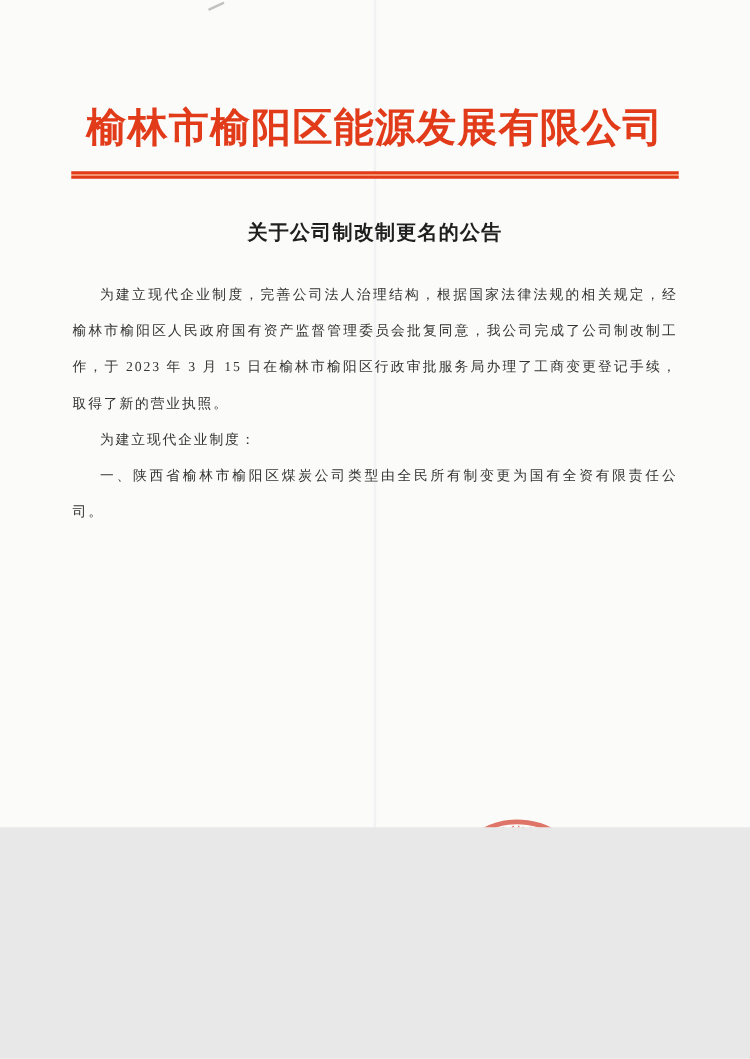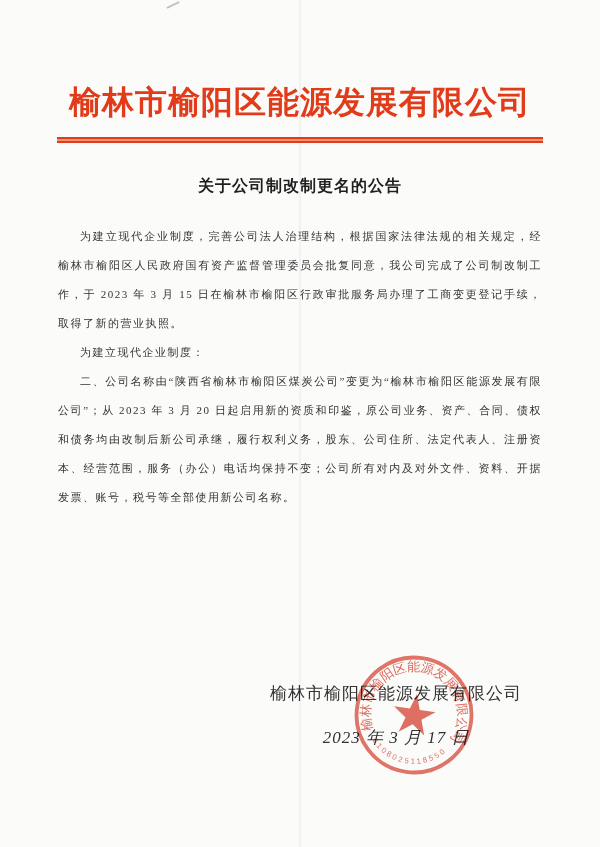--- a/index.html
+++ b/index.html
@@ -1,19 +1,19 @@
 <!DOCTYPE html>
 <html><head>
 <meta charset="utf-8">
 <style>
   html, body { margin: 0; padding: 0; background: #e8e8e8; }
   .page {
     position: relative;
     width: 600px;
-    height: 847px;
+    height: 662px;
     margin: 0 auto;
     background: #fbfbfa;
     overflow: hidden;
     font-family: "Liberation Serif", serif;
     color: #333;
   }
   .fold-line {
     position: absolute;
     left: 299px; top: 0;
     width: 2px; height: 847px;
@@ -101,21 +101,21 @@
 
   <h1 class="letterhead">榆林市榆阳区能源发展有限公司</h1>
 
   <div class="red-rule"></div>
 
   <h2 class="doc-title">关于公司制改制更名的公告</h2>
 
   <div class="body-text">
     <p>为建立现代企业制度，完善公司法人治理结构，根据国家法律法规的相关规定，经榆林市榆阳区人民政府国有资产监督管理委员会批复同意，我公司完成了公司制改制工作，于 2023 年 3 月 15 日在榆林市榆阳区行政审批服务局办理了工商变更登记手续，取得了新的营业执照。</p>
     <p>为建立现代企业制度：</p>
-    <p>二、公司名称由“陕西省榆林市榆阳区煤炭公司”变更为“榆林市榆阳区能源发展有限公司”；从 2023 年 3 月 20 日起启用新的资质和印鉴，原公司业务、资产、合同、债权和债务均由改制后新公司承继，履行权利义务，股东、公司住所、法定代表人、注册资本、经营范围，服务（办公）电话均保持不变；公司所有对内及对外文件、资料、开据发票、账号，税号等全部使用新公司名称。</p>
+    <p>一、陕西省榆林市榆阳区煤炭公司类型由全民所有制变更为国有全资有限责任公司。</p>
   </div>
 
   <div class="signature">
     <div class="company">榆林市榆阳区能源发展有限公司</div>
     <div class="date">2023 年 3 月 17 日</div>
   </div>
 
   <div class="seal">
     <svg width="134" height="134" viewBox="0 0 140 140">
       <defs>

